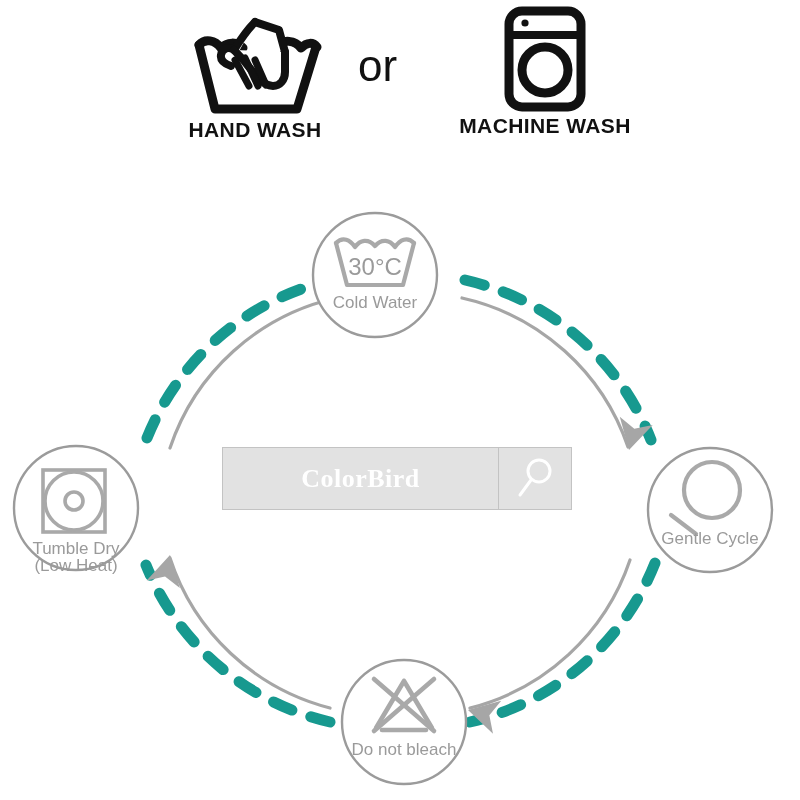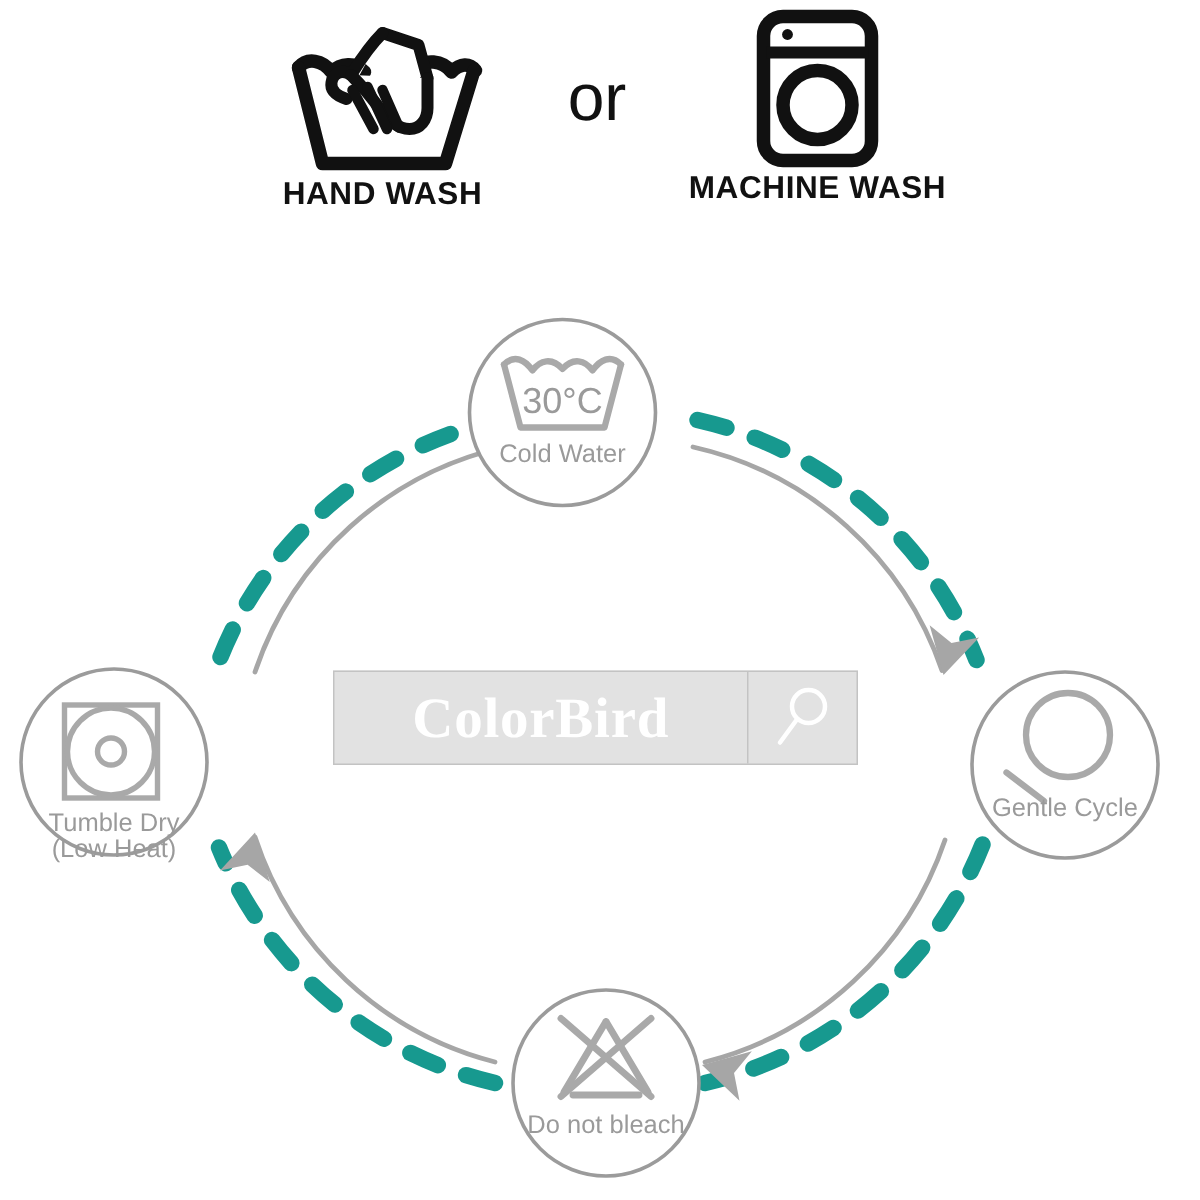--- a/index.html
+++ b/index.html
@@ -42,21 +42,21 @@
     color: #111111;
     white-space: nowrap;
   }
   #method-hand   { left: 150px; top: 8px; width: 210px; }
   #method-machine{ left: 430px; top: 4px; width: 230px; }
   #or-text {
     position: absolute;
     left: 358px;
     top: 44px;
     width: 80px;
-    text-align: center;
+    text-align: left;
     font-family: "Liberation Sans", sans-serif;
     font-size: 44px;
     color: #111111;
     line-height: 1;
   }
 
   
   #cycle-svg {
     position: absolute;
     left: 0;
@@ -78,21 +78,21 @@
     background: #e2e2e2;
     box-sizing: border-box;
   }
   #watermark-text {
     flex: 1 1 auto;
     display: flex;
     align-items: center;
     justify-content: center;
     font-family: "Liberation Serif", serif;
     font-weight: bold;
-    font-size: 38px;
+    font-size: 26px;
     color: #ffffff;
     letter-spacing: 0.5px;
     border-right: 1px solid #c3c3c3;
     box-sizing: border-box;
   }
   #watermark-search {
     flex: 0 0 72px;
     display: flex;
     align-items: center;
     justify-content: center;

